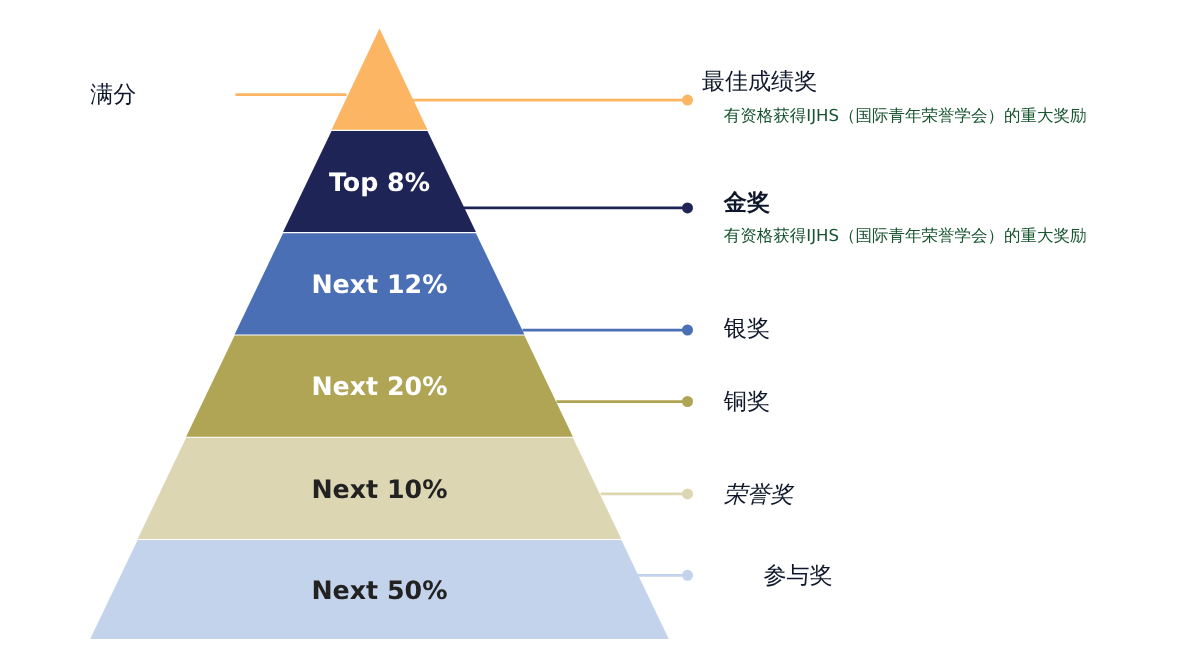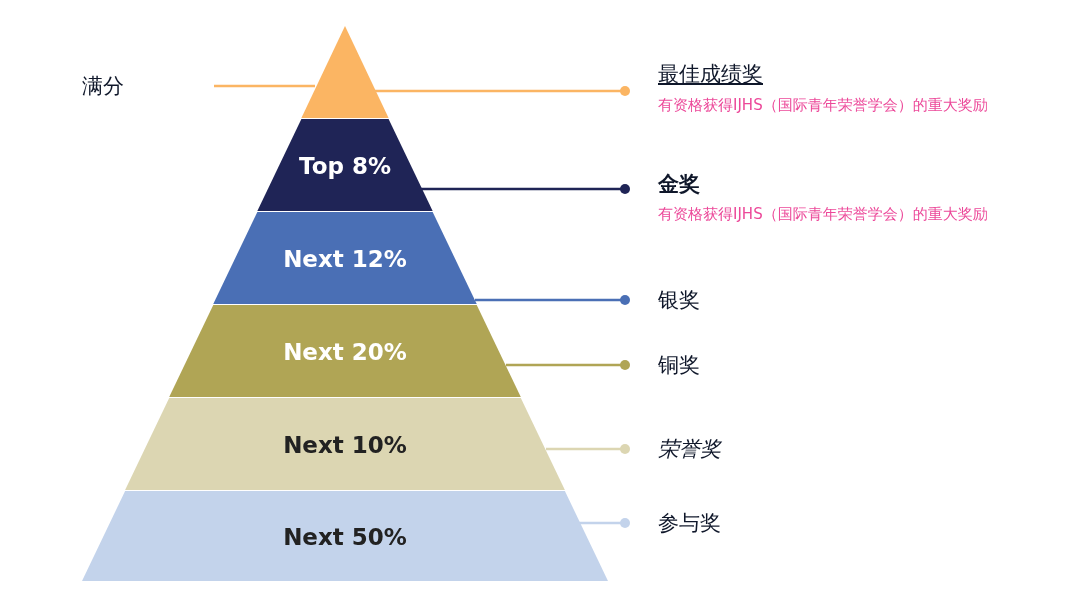--- a/index.html
+++ b/index.html
@@ -1,21 +1,21 @@
 <!DOCTYPE html>
 <html><head>
   <meta charset="utf-8">
   <style>
     html, body { margin: 0; padding: 0; background: #ffffff; }
     body { width: 1080px; height: 596px; position: relative; overflow: hidden;
            font-family: "DejaVu Sans", "Liberation Sans", sans-serif; }
     #pyramid-svg { position: absolute; left: 0; top: 0; }
     .tier-label { font-family: "DejaVu Sans", "Liberation Sans", sans-serif; font-weight: bold; font-size: 23px; }
     .side-label { position: absolute; color: #0f172a; font-size: 21px; line-height: 1; white-space: nowrap; }
-    .side-sub { position: absolute; color: #ec4899; font-size: 15px; line-height: 1; white-space: nowrap; }
+    .side-sub { position: absolute; color: #14532d; font-size: 15px; line-height: 1; white-space: nowrap; }
   </style>
 </head>
 <body>
 
 <svg id="pyramid-svg" width="1080" height="596" viewBox="0 0 1080 596">
     <polygon points="345,26 388.5963963963964,118 301.4036036036036,118" fill="#FBB563"></polygon>
     <polygon points="301.4036036036036,119 388.5963963963964,119 432.66666666666663,211 257.33333333333337,211" fill="#1F2456"></polygon>
     <text x="345" y="173.5" text-anchor="middle" class="tier-label" fill="#ffffff">Top 8%</text>
     <polygon points="257.33333333333337,212 432.66666666666663,212 476.7369369369369,304 213.26306306306307,304" fill="#4A6FB5"></polygon>
     <text x="345" y="266.5" text-anchor="middle" class="tier-label" fill="#ffffff">Next 12%</text>
@@ -36,21 +36,21 @@
     <circle cx="625" cy="365" r="5" fill="#B0A555"></circle>
     <line x1="546" x2="625" y1="449" y2="449" stroke="#DCD6B2" stroke-width="2.5"></line>
     <circle cx="625" cy="449" r="5" fill="#DCD6B2"></circle>
     <line x1="578" x2="625" y1="523" y2="523" stroke="#C3D3EB" stroke-width="2.5"></line>
     <circle cx="625" cy="523" r="5" fill="#C3D3EB"></circle>
   </svg>
 
 <div class="side-label" style="left:82px; top:76px;">满分</div>
 
 <div id="labels">
-    <div class="side-label" style="left: 658px; top: 64px; text-decoration: underline;">最佳成绩奖</div>
+    <div class="side-label" style="left: 638px; top: 64px;">最佳成绩奖</div>
     <div class="side-sub" style="left: 658px; top: 98px;">有资格获得IJHS（国际青年荣誉学会）的重大奖励</div>
     <div class="side-label" style="left: 658px; top: 174px; font-weight: bold;">金奖</div>
     <div class="side-sub" style="left: 658px; top: 207px;">有资格获得IJHS（国际青年荣誉学会）的重大奖励</div>
-    <div class="side-label" style="left: 658px; top: 290px;">银奖</div>
+    <div class="side-label" style="left: 658px; top: 290px; font-family: Liberation Mono, monospace;">银奖</div>
     <div class="side-label" style="left: 658px; top: 355px; text-align: center;">铜奖</div>
     <div class="side-label" style="left: 658px; top: 439px; font-style: italic;">荣誉奖</div>
-    <div class="side-label" style="left: 658px; top: 513px;">参与奖</div>
+    <div class="side-label" style="left: 694px; top: 513px;">参与奖</div>
   </div>
 
 </body></html>

